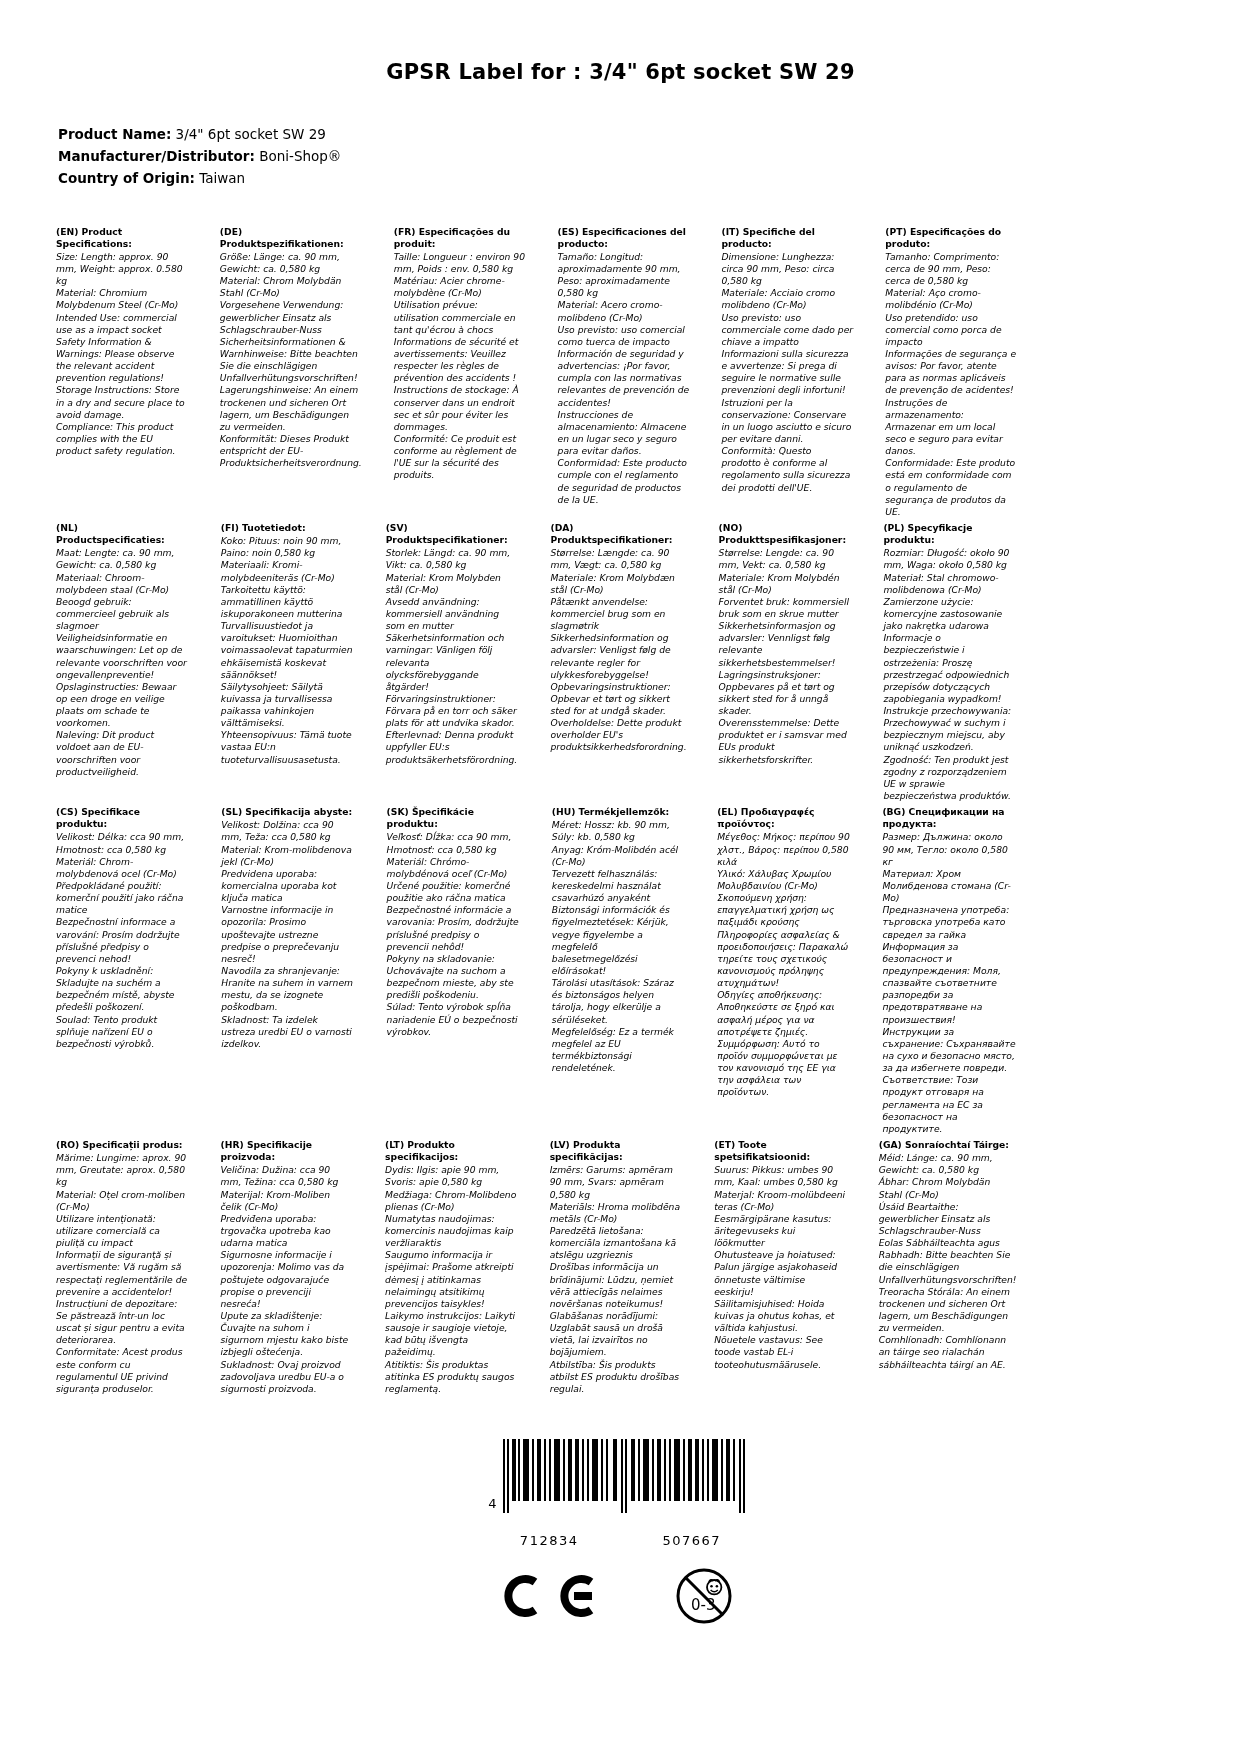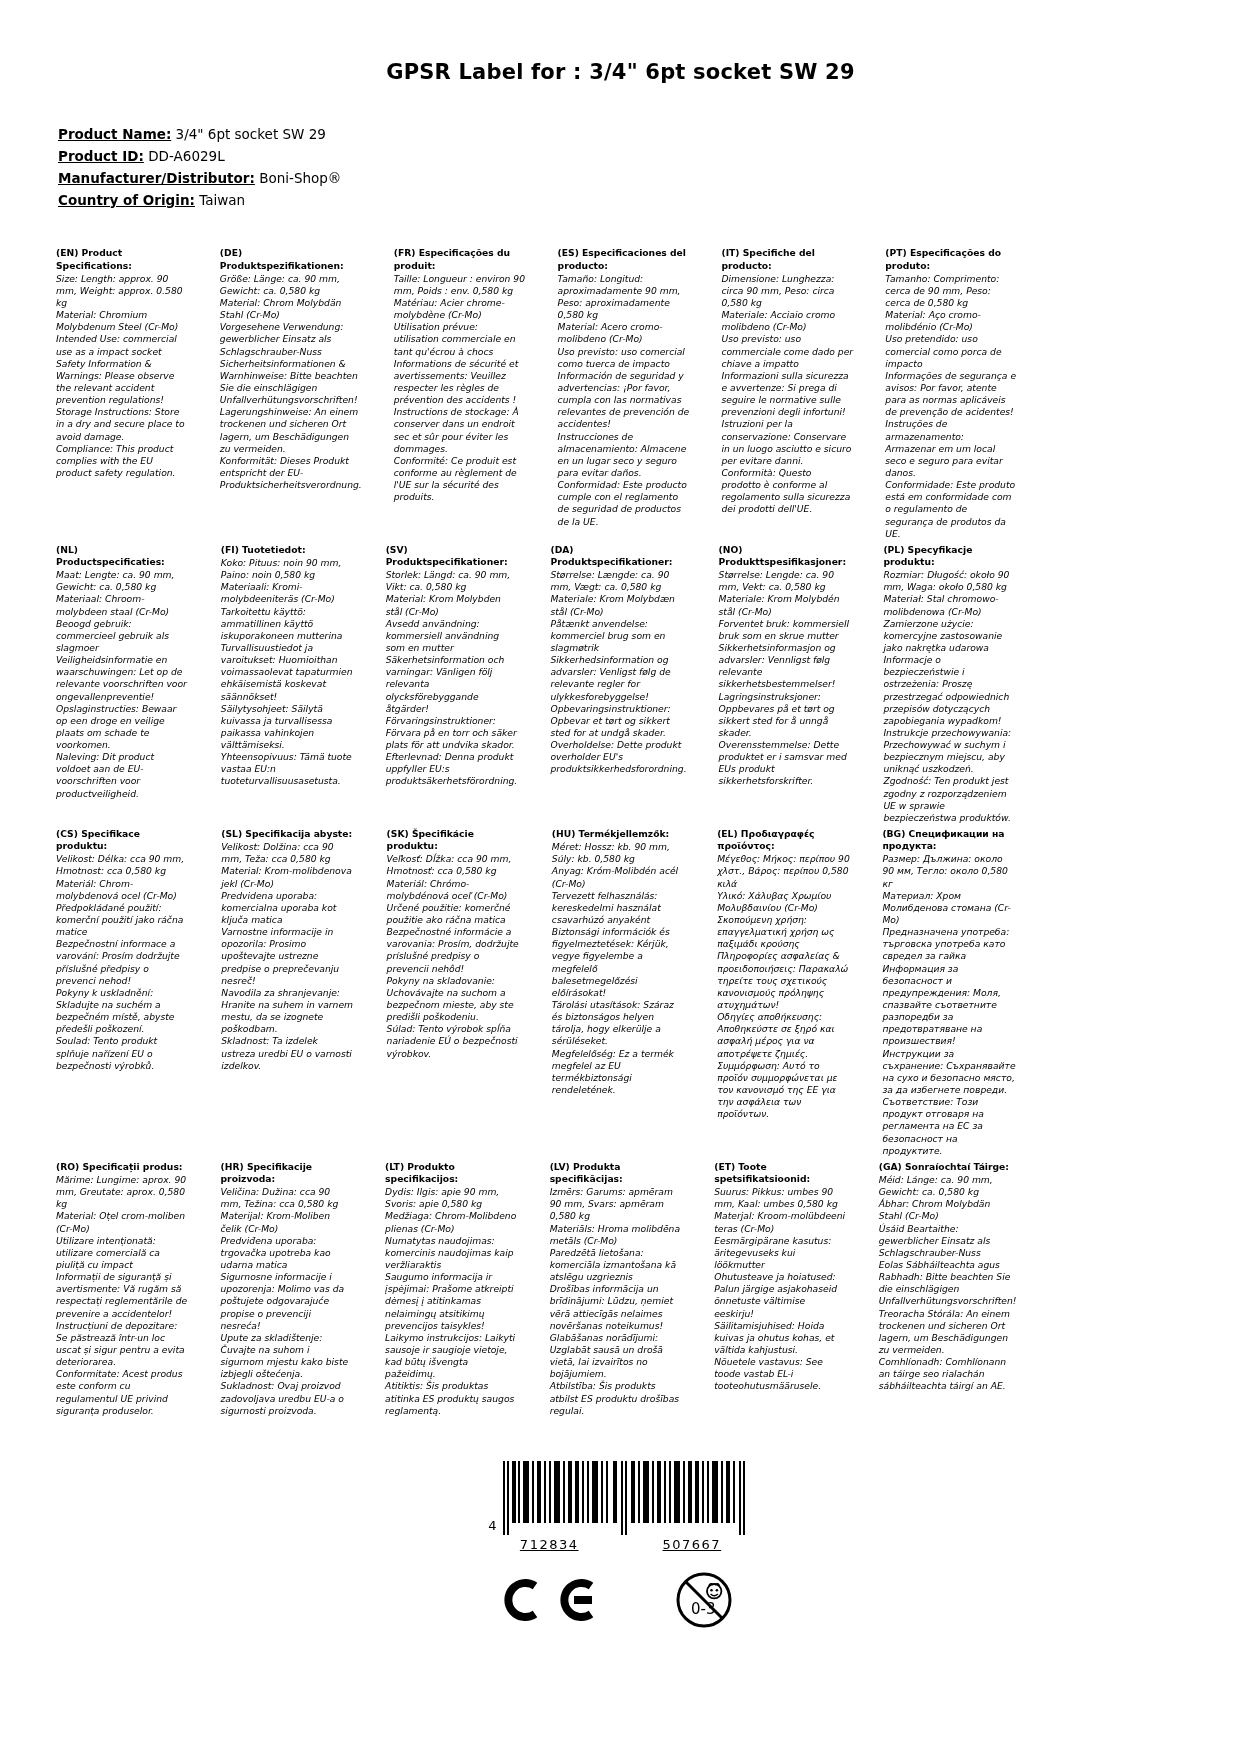--- a/index.html
+++ b/index.html
@@ -31,21 +31,20 @@
   .header-block {
     margin: 0 0 36px 2px;
     font-size: 13.5px;
     line-height: 1.62;
   }
   .header-row {
     white-space: nowrap;
   }
   .hdr-label {
     font-weight: bold;
-    text-decoration: underline;
   }
   .hdr-value {
     font-weight: normal;
   }
   .grid {
     display: grid;
     grid-template-columns: repeat(7, 1fr);
     column-gap: 12px;
     row-gap: 0px;
   }
@@ -89,23 +88,22 @@
   }
   .barcode {
     height: 74px;
     display: block;
   }
   .barcode-nums {
     display: flex;
     justify-content: center;
     gap: 84px;
     font-size: 13px;
-    margin-top: 2px;
+    margin-top: 20px;
     letter-spacing: 1.5px;
-    text-decoration: underline;
   }
   .marks {
     display: flex;
     align-items: flex-start;
     justify-content: center;
     gap: 47px;
     margin-top: 18px;
   }
   .ce-mark svg { display: block; }
   .age-mark svg { display: block; }
@@ -114,24 +112,20 @@
 <body>
 
 <div class="page">
 
   <div class="doc-title">GPSR Label for : 3/4" 6pt socket SW 29</div>
 
   <div class="header-block">
     <div class="header-row">
       <span class="hdr-label">Product Name:</span>
       <span class="hdr-value">3/4" 6pt socket SW 29</span>
-    </div>
-    <div class="header-row">
-      <span class="hdr-label">Product ID:</span>
-      <span class="hdr-value">DD-A6029L</span>
     </div>
     <div class="header-row">
       <span class="hdr-label">Manufacturer/Distributor:</span>
       <span class="hdr-value">Boni-Shop®</span>
     </div>
     <div class="header-row">
       <span class="hdr-label">Country of Origin:</span>
       <span class="hdr-value">Taiwan</span>
     </div>
   </div>

